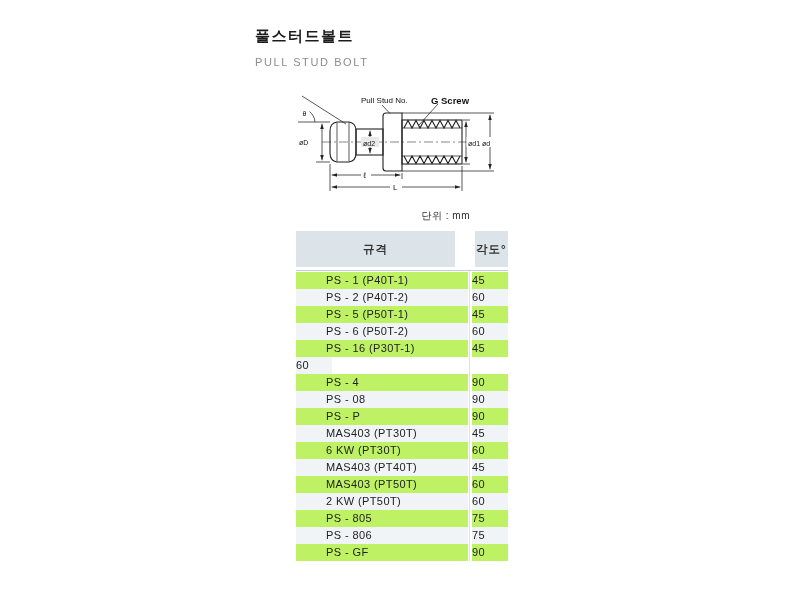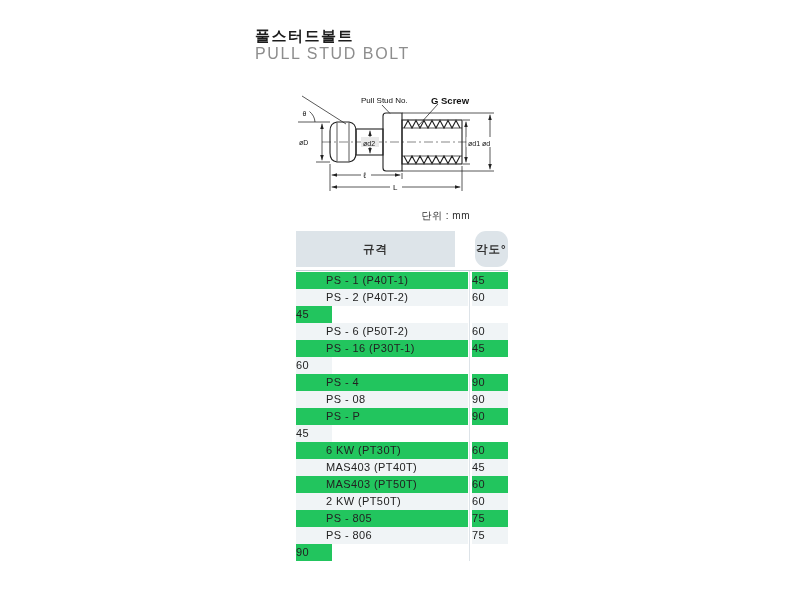--- a/index.html
+++ b/index.html
@@ -14,22 +14,22 @@
     background:#ffffff;
     overflow:hidden;
   }
   
   .title-block{position:absolute;left:255px;top:27px;}
   .page-title{
     font-size:15px;font-weight:bold;color:#1c1c1c;
     letter-spacing:1.5px;line-height:17px;
   }
   .page-subtitle{
-    font-size:16px;color:#8d8d8d;letter-spacing:1.6px;
-    margin-top:4px;line-height:12px;
+    font-size:11px;color:#8d8d8d;letter-spacing:1.6px;
+    margin-top:12px;line-height:12px;
   }
   
   .diagram-wrap{position:absolute;left:278px;top:85px;width:230px;height:122px;}
   .part-fill{fill:var(--part-fill,#e9e9e9);}
   .outline{stroke:#222;stroke-width:1.1;fill:none;}
   .thin{stroke:#222;stroke-width:0.75;fill:none;}
   .dim-text{font-size:7px;fill:#111;font-family:"Liberation Sans",sans-serif;}
   .lbl-text{font-size:8px;fill:#111;font-family:"Liberation Sans",sans-serif;}
   .lbl-bold{font-size:9.5px;font-weight:bold;fill:#111;font-family:"Liberation Sans",sans-serif;}
   
@@ -39,29 +39,29 @@
   }
   
   .spec-table{position:absolute;left:296px;top:231px;width:212px;}
   .thead{display:flex;gap:20px;height:36px;}
   .th{
     background:var(--header-bg,#dde4e9);
     display:flex;align-items:center;justify-content:center;
     font-size:11.5px;font-weight:bold;color:#333;letter-spacing:1px;
   }
   .th-spec{width:172px;}
-  .th-angle{width:36px;border-radius:11px;}
+  .th-angle{width:36px;}
   .head-gap{height:3px;}
   .tbody{position:relative;border-top:1px solid #c3cfd6;padding-top:1px;}
   .col-divider{
     position:absolute;top:0;bottom:0;left:173px;width:1px;
     background:#dde3e8;
   }
   .trow{display:flex;gap:4px;height:17px;}
-  .trow .td{background:#22c55e;}
+  .trow .td{background:#bef264;}
   .trow.alt .td{background:var(--stripe-bg,#f0f4f6);}
   .td{
     font-size:11px;color:#222;line-height:17px;letter-spacing:0.4px;
   }
   .td-spec{width:172px;box-sizing:border-box;padding-left:30px;}
   .td-angle{width:36px;}
 </style>
 </head>
 <body>
 
@@ -148,20 +148,21 @@
       <div class="col-divider"></div>
     <div class="trow">
           <div class="td td-spec">PS - 1 (P40T-1)</div>
           <div class="td td-angle">45</div>
         </div>
         <div class="trow alt">
           <div class="td td-spec">PS - 2 (P40T-2)</div>
           <div class="td td-angle">60</div>
         </div>
         <div class="trow">
+          <div class="td td-spec">PS - 5 (P50T-1)</div>
           <div class="td td-angle">45</div>
         </div>
         <div class="trow alt">
           <div class="td td-spec">PS - 6 (P50T-2)</div>
           <div class="td td-angle">60</div>
         </div>
         <div class="trow">
           <div class="td td-spec">PS - 16 (P30T-1)</div>
           <div class="td td-angle">45</div>
         </div>
@@ -174,20 +175,21 @@
         </div>
         <div class="trow alt">
           <div class="td td-spec">PS - 08</div>
           <div class="td td-angle">90</div>
         </div>
         <div class="trow">
           <div class="td td-spec">PS - P</div>
           <div class="td td-angle">90</div>
         </div>
         <div class="trow alt">
+          <div class="td td-spec">MAS403 (PT30T)</div>
           <div class="td td-angle">45</div>
         </div>
         <div class="trow">
           <div class="td td-spec">6 KW (PT30T)</div>
           <div class="td td-angle">60</div>
         </div>
         <div class="trow alt">
           <div class="td td-spec">MAS403 (PT40T)</div>
           <div class="td td-angle">45</div>
         </div>
@@ -201,18 +203,19 @@
         </div>
         <div class="trow">
           <div class="td td-spec">PS - 805</div>
           <div class="td td-angle">75</div>
         </div>
         <div class="trow alt">
           <div class="td td-spec">PS - 806</div>
           <div class="td td-angle">75</div>
         </div>
         <div class="trow">
+          <div class="td td-spec">PS - GF</div>
           <div class="td td-angle">90</div>
         </div>
       </div>
   </div>
 
 </div>
 
 </body></html>

